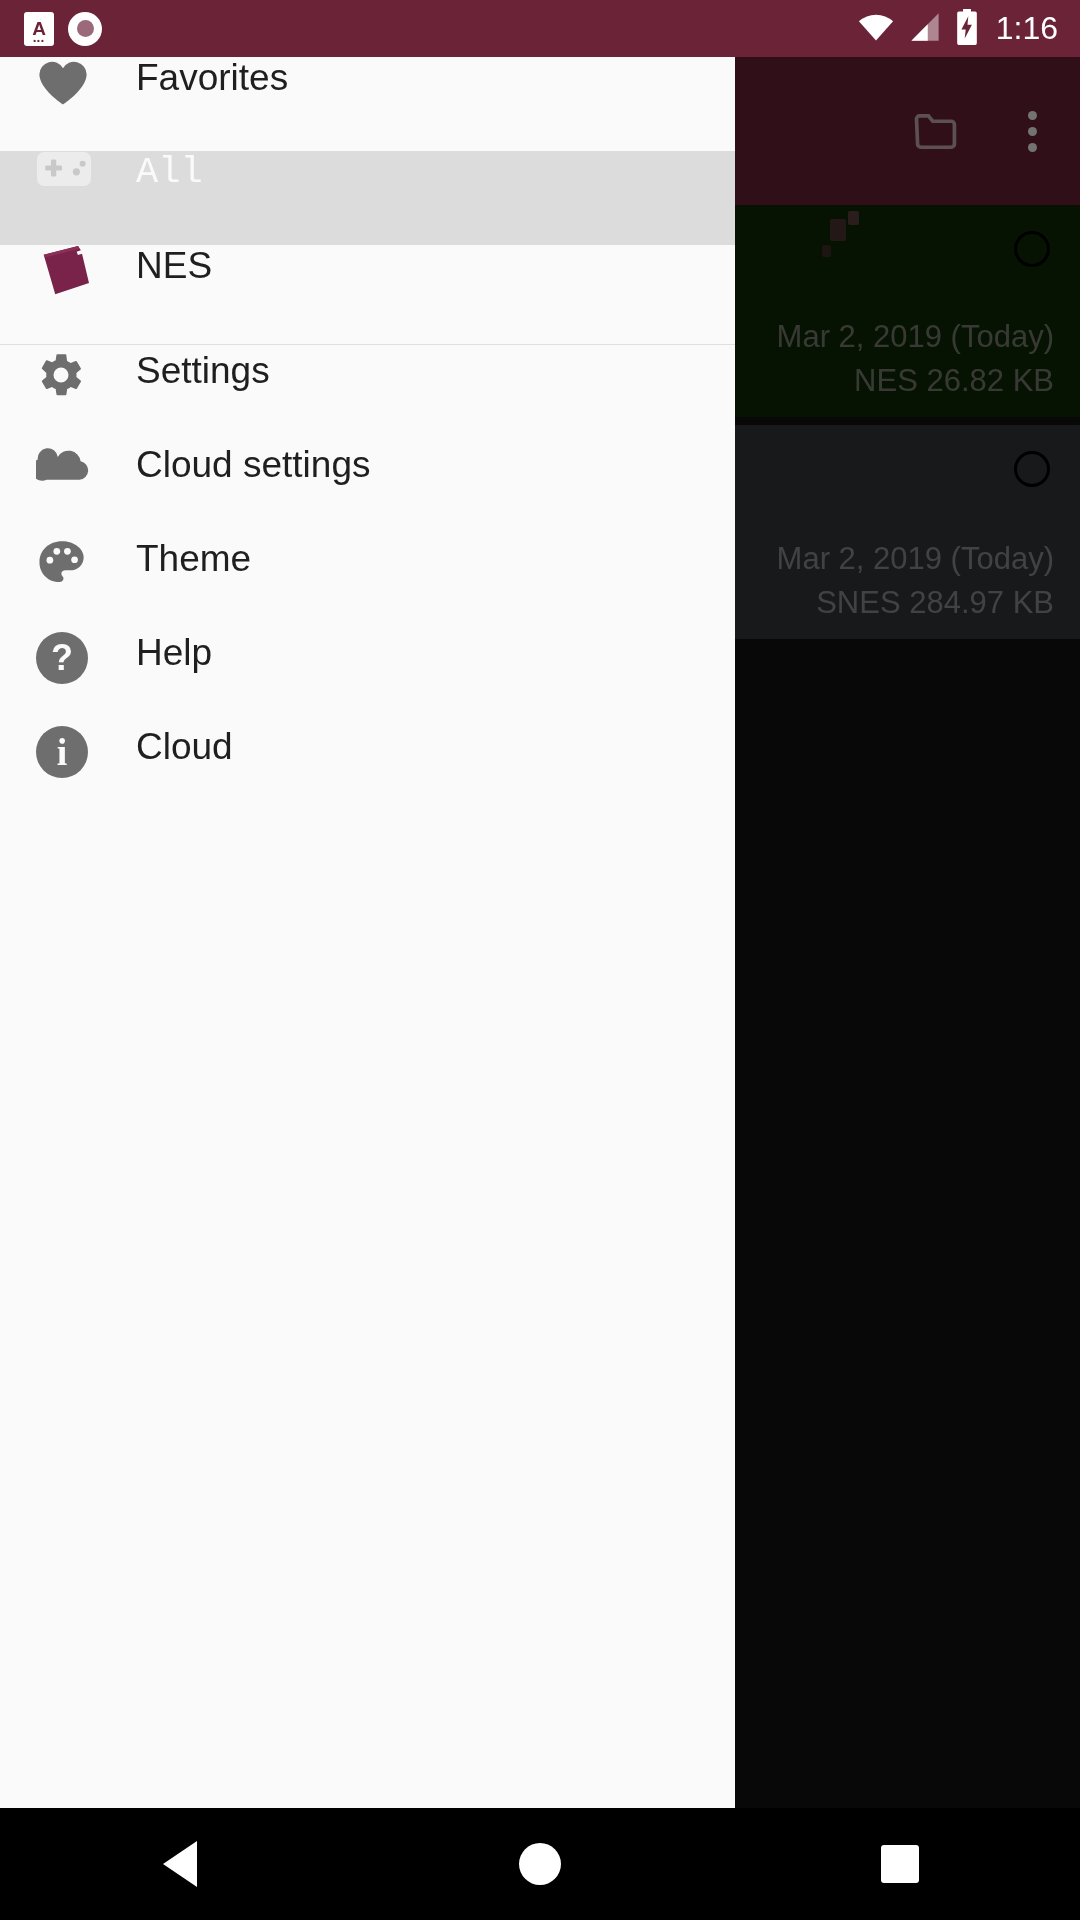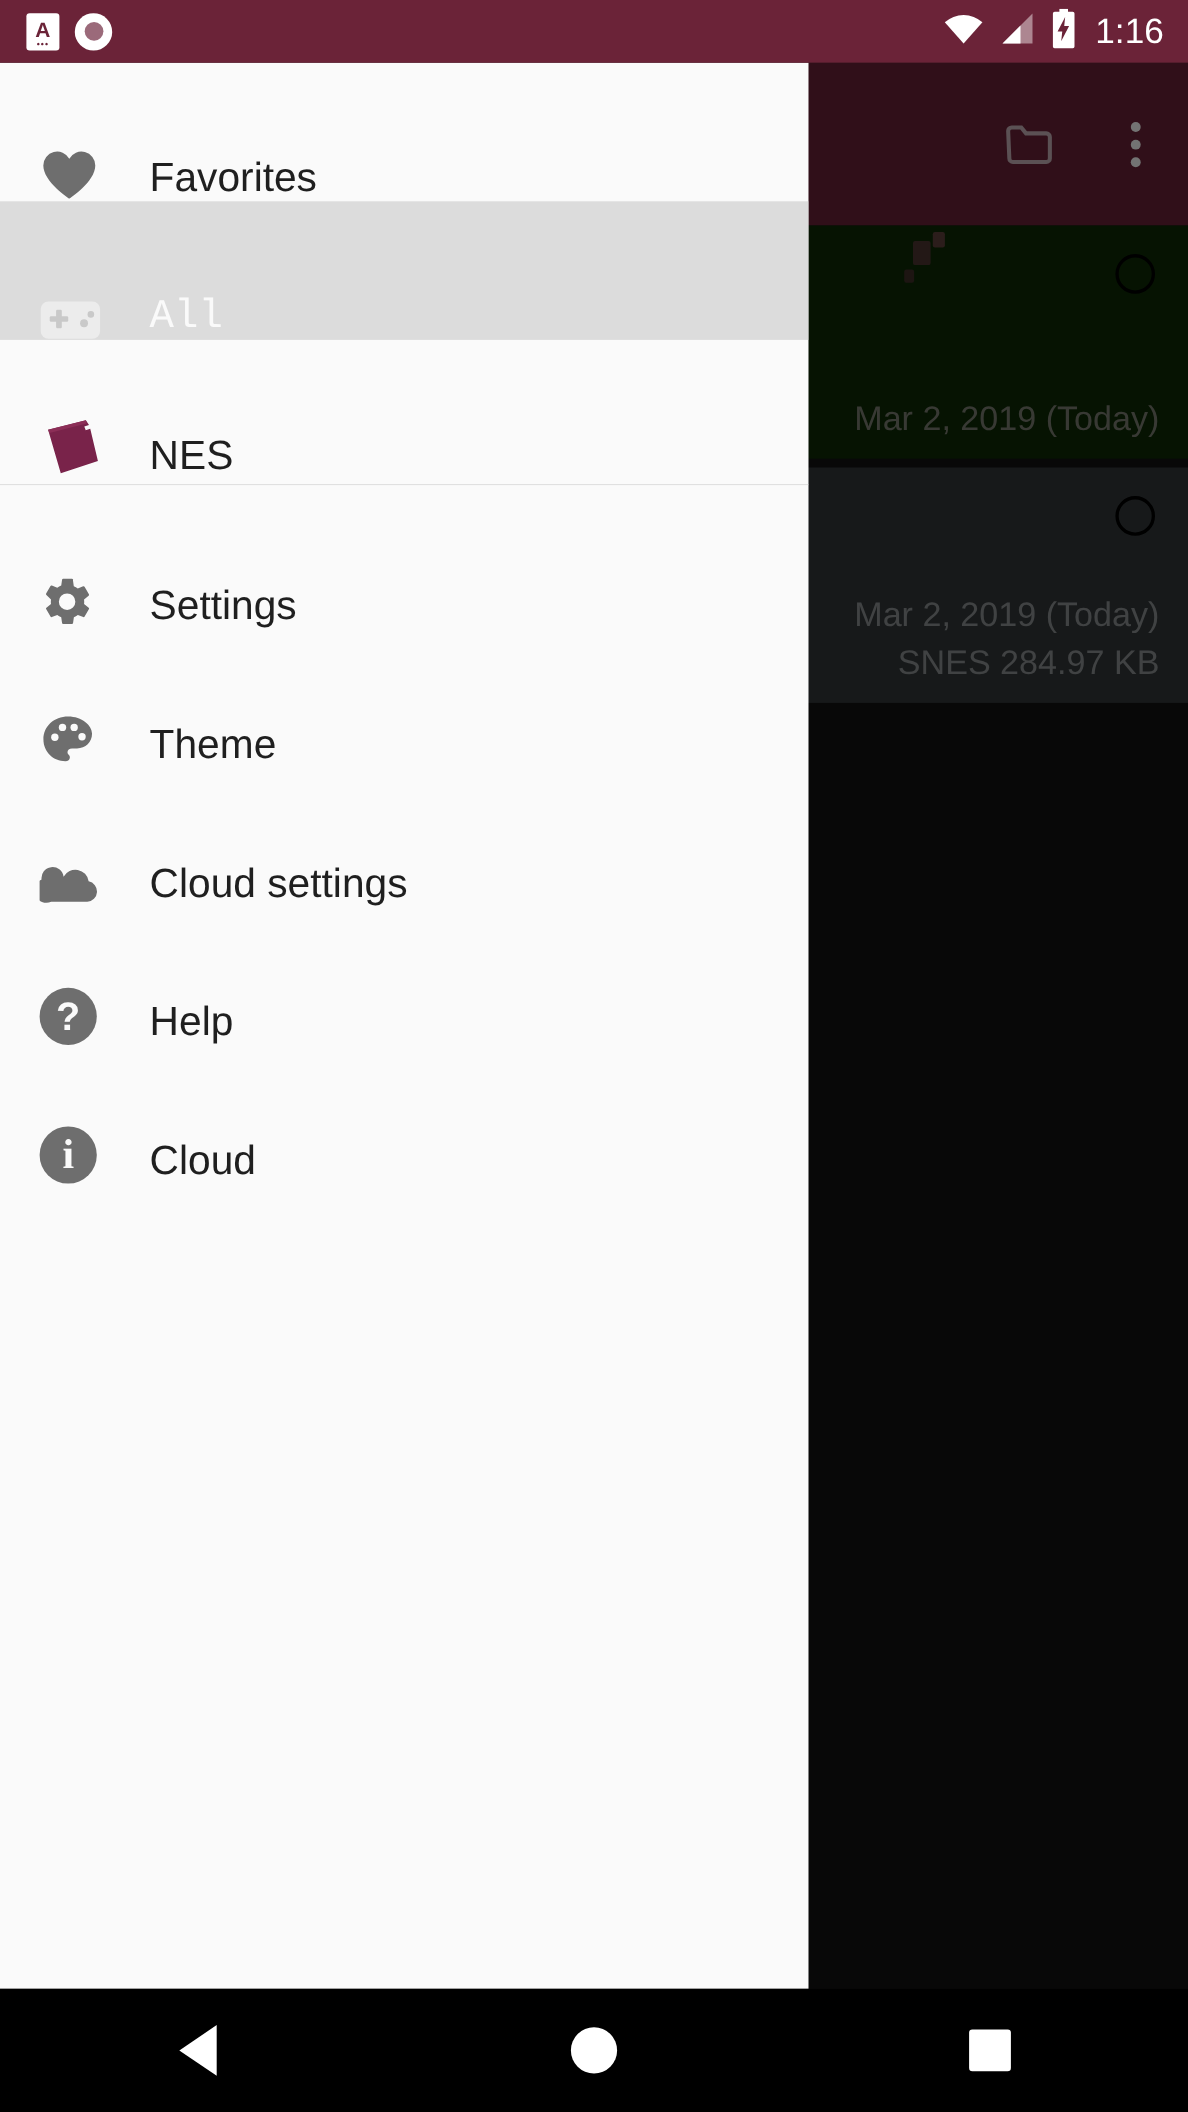--- a/index.html
+++ b/index.html
@@ -61,21 +61,21 @@
 
   
   #scrim { position:absolute; top:57px; left:0; width:1080px; height:1751px; background:rgba(0,0,0,0.55); z-index:20; }
 
   
   #drawer {
     position:absolute; top:57px; left:0; width:735px; height:1751px;
     background:#FAFAFA; z-index:30; overflow:hidden;
   }
   .nav-item {
-    position:relative; height:126px; display:flex; align-items:flex-end; padding-left:36px;
+    position:relative; height:94px; display:flex; align-items:flex-start; padding-left:36px;
   }
   .nav-item.selected { background:#DCDCDC;font-family:Liberation Mono, monospace; }
   .nav-icon { width:92px; display:flex; align-items:center; justify-content:flex-start; }
   .nav-label { font-size:37px; color:#1f1f1f; margin-left:8px; }
   .nav-item.selected .nav-label { color:#FAFAFA; }
   .nav-divider { height:1px; background:#E0E0E0; margin:5px 0; width:100%; }
 
   .ico { display:block; }
   .heart-svg { width:54px; height:50px; }
   .pad-svg { width:56px; height:36px; }
@@ -158,20 +158,21 @@
       </div>
     </div>
 
     <div class="gcard" id="card-nes">
       <div class="speck" style="left:830px; top:14px; width:16px; height:22px;"></div>
       <div class="speck" style="left:848px; top:6px; width:11px; height:14px; background:#6d4646;"></div>
       <div class="speck" style="left:822px; top:40px; width:9px; height:12px; background:#4a3030;"></div>
       <div class="radio"></div>
       <div class="meta">
         <div>Mar 2, 2019 (Today)</div>
+        <div>NES 26.82 KB</div>
       </div>
     </div>
 
     <div class="gcard" id="card-snes">
       <div class="radio"></div>
       <div class="meta">
         <div>Mar 2, 2019 (Today)</div>
         <div>SNES 284.97 KB</div>
       </div>
     </div>
@@ -222,42 +223,42 @@
       <div class="nav-icon">
         <svg class="gear-svg ico" viewBox="0 0 24 24">
           <path d="M19.4 13a7.6 7.6 0 0 0 0-2l2-1.6a0.5 0.5 0 0 0 0.12-0.62l-1.9-3.28a0.5 0.5 0 0 0-0.6-0.22l-2.36 0.95a7.3 7.3 0 0 0-1.73-1l-0.36-2.5A0.5 0.5 0 0 0 14.1 2h-3.8a0.5 0.5 0 0 0-0.5 0.42l-0.36 2.5a7.3 7.3 0 0 0-1.73 1L5.35 4.97a0.5 0.5 0 0 0-0.6 0.22L2.85 8.47a0.5 0.5 0 0 0 0.12 0.62L4.97 11a7.6 7.6 0 0 0 0 2l-2 1.6a0.5 0.5 0 0 0-0.12 0.62l1.9 3.28a0.5 0.5 0 0 0 0.6 0.22l2.36-0.95a7.3 7.3 0 0 0 1.73 1l0.36 2.5a0.5 0.5 0 0 0 0.5 0.42h3.8a0.5 0.5 0 0 0 0.5-0.42l0.36-2.5a7.3 7.3 0 0 0 1.73-1l2.36 0.95a0.5 0.5 0 0 0 0.6-0.22l1.9-3.28a0.5 0.5 0 0 0-0.12-0.62ZM12 15.6A3.6 3.6 0 1 1 15.6 12 3.6 3.6 0 0 1 12 15.6Z" fill="#6E6E6E"></path>
         </svg>
       </div>
       <div class="nav-label">Settings</div>
     </div>
 
     <div class="nav-item">
       <div class="nav-icon">
+        <svg class="cloud-svg ico" viewBox="0 0 28 19">
+          <path d="M22.3 8.1a6.1 6.1 0 0 0-11.4-2.1A4.9 4.9 0 0 0 0.9 7.3 4.9 4.9 0 0 0 5.3 17.4h16.4a4.7 4.7 0 0 0 0.6-9.3Z" fill="#6E6E6E"></path>
+        </svg>
+      </div>
+      <div class="nav-label">Cloud settings</div>
+    </div>
+
+    <div class="nav-item">
+      <div class="nav-icon">
         <svg class="palette-svg ico" viewBox="0 0 24 23">
           <path d="M12 1.5C6 1.5 1.6 5.6 1.6 11.1c0 5.4 4.2 9.2 9.2 9.2 1.1 0 1.9-0.7 1.9-1.6 0-0.5-0.2-0.8-0.5-1.1-0.3-0.3-0.5-0.7-0.5-1.1 0-0.9 0.8-1.6 1.9-1.6h2.1c3.6 0 6.3-2.6 6.3-6.1C22 5.1 17.7 1.5 12 1.5Z" fill="#6E6E6E"></path>
           <circle cx="6.4" cy="10.2" r="1.55" fill="#FAFAFA"></circle>
           <circle cx="9.6" cy="6.1" r="1.55" fill="#FAFAFA"></circle>
           <circle cx="14.5" cy="6.1" r="1.55" fill="#FAFAFA"></circle>
           <circle cx="17.8" cy="10.0" r="1.55" fill="#FAFAFA"></circle>
         </svg>
       </div>
       <div class="nav-label">Theme</div>
     </div>
 
     <div class="nav-item">
       <div class="nav-icon">
-        <svg class="cloud-svg ico" viewBox="0 0 28 19">
-          <path d="M22.3 8.1a6.1 6.1 0 0 0-11.4-2.1A4.9 4.9 0 0 0 0.9 7.3 4.9 4.9 0 0 0 5.3 17.4h16.4a4.7 4.7 0 0 0 0.6-9.3Z" fill="#6E6E6E"></path>
-        </svg>
-      </div>
-      <div class="nav-label">Cloud settings</div>
-    </div>
-
-    <div class="nav-item">
-      <div class="nav-icon">
         <div class="circ-icon">?</div>
       </div>
       <div class="nav-label">Help</div>
     </div>
 
     <div class="nav-item">
       <div class="nav-icon">
         <div class="circ-icon info">i</div>
       </div>
       <div class="nav-label">Cloud</div>

